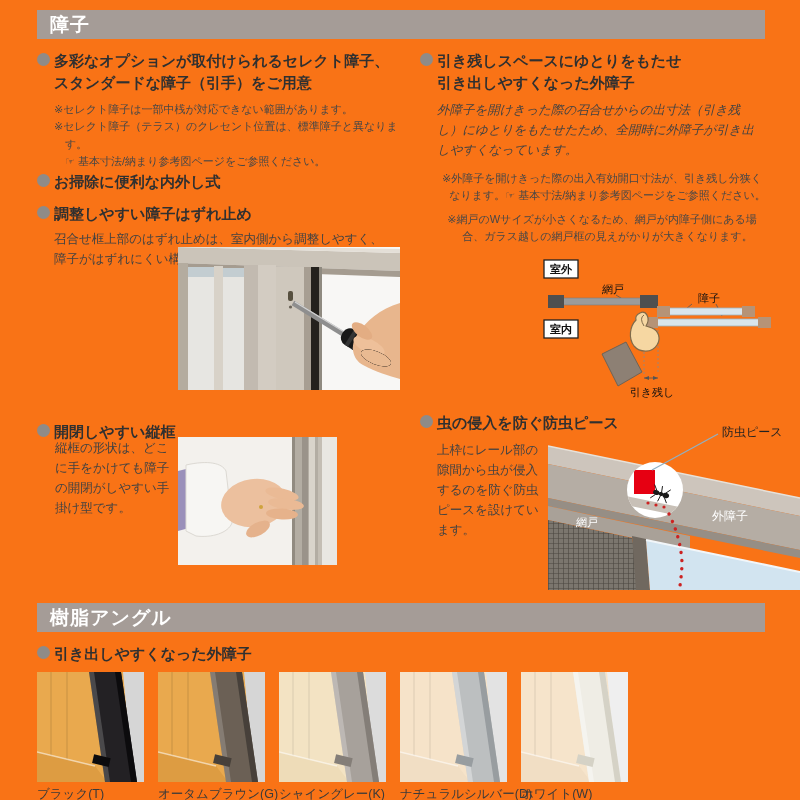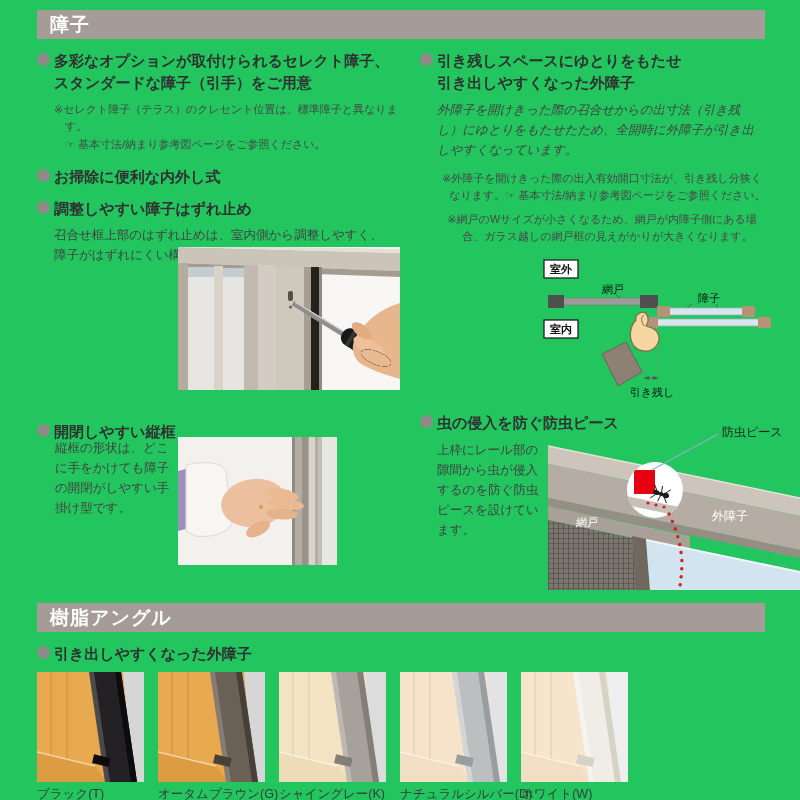--- a/index.html
+++ b/index.html
@@ -1,17 +1,17 @@
 <!DOCTYPE html>
 <html style="--band: #a59c97; --bullet: #8f8b88; --accentRed: #e60012; --glassBlue: #d9e5ec; --capTan: #b69376;"><head>
 <meta charset="utf-8">
 <style>
   html,body{margin:0;padding:0;background:#fff;}
   body{font-family:"Liberation Sans","DejaVu Sans",sans-serif;color:#3a3a3a;}
-  #page{position:relative;width:800px;height:800px;background:#22c55e;overflow:hidden;}
+  #page{position:relative;width:800px;height:800px;background:#f97316;overflow:hidden;}
   .band{position:absolute;left:37px;width:728px;height:29px;background:var(--band);
         color:#fff;font-weight:bold;font-size:19px;line-height:29px;padding-left:13px;
         box-sizing:border-box;letter-spacing:1px;}
   .h{display:flex;align-items:flex-start;font-weight:bold;color:#303030;font-size:15px;line-height:1.45;}
   .h .dot{flex:0 0 13px;width:13px;height:13px;border-radius:50%;background:var(--bullet);margin:3px 4px 0 0;}
   .note{font-size:11px;line-height:1.6;color:#474747;text-indent:-1em;padding-left:1em;}
   .note-cont{font-size:11px;line-height:1.6;color:#474747;padding-left:1em;}
   .body{font-size:12.5px;line-height:1.6;color:#424242;}
   .abs{position:absolute;}
   .swatch{position:absolute;top:672px;width:107px;}
@@ -26,24 +26,25 @@
 
   <div class="band" style="top:10px;">障子</div>
 
   <div class="abs jp" style="left:37px;top:50px;width:362px;">
     <div class="h">
       <span class="dot"></span>
       <span><span>多彩なオプションが取付けられるセレクト障子、</span><br>
       <span>スタンダードな障子（引手）をご用意</span></span>
     </div>
     <div style="margin:7px 0 0 17px;">
+      <div class="note">※セレクト障子は一部中桟が対応できない範囲があります。</div>
       <div class="note">※セレクト障子（テラス）のクレセント位置は、標準障子と異なります。</div>
       <div class="note-cont">☞ 基本寸法/納まり参考図ページをご参照ください。</div>
     </div>
-    <div class="h" style="margin-top:13px;">
+    <div class="h" style="">
       <span class="dot"></span>
       <span>お掃除に便利な内外し式</span>
     </div>
     <div class="h" style="margin-top:10px;">
       <span class="dot"></span>
       <span>調整しやすい障子はずれ止め</span>
     </div>
     <div class="body" style="margin:5px 0 0 17px;width:330px;">召合せ框上部のはずれ止めは、室内側から調整しやすく、障子がはずれにくい構造です。</div>
   </div>
 

